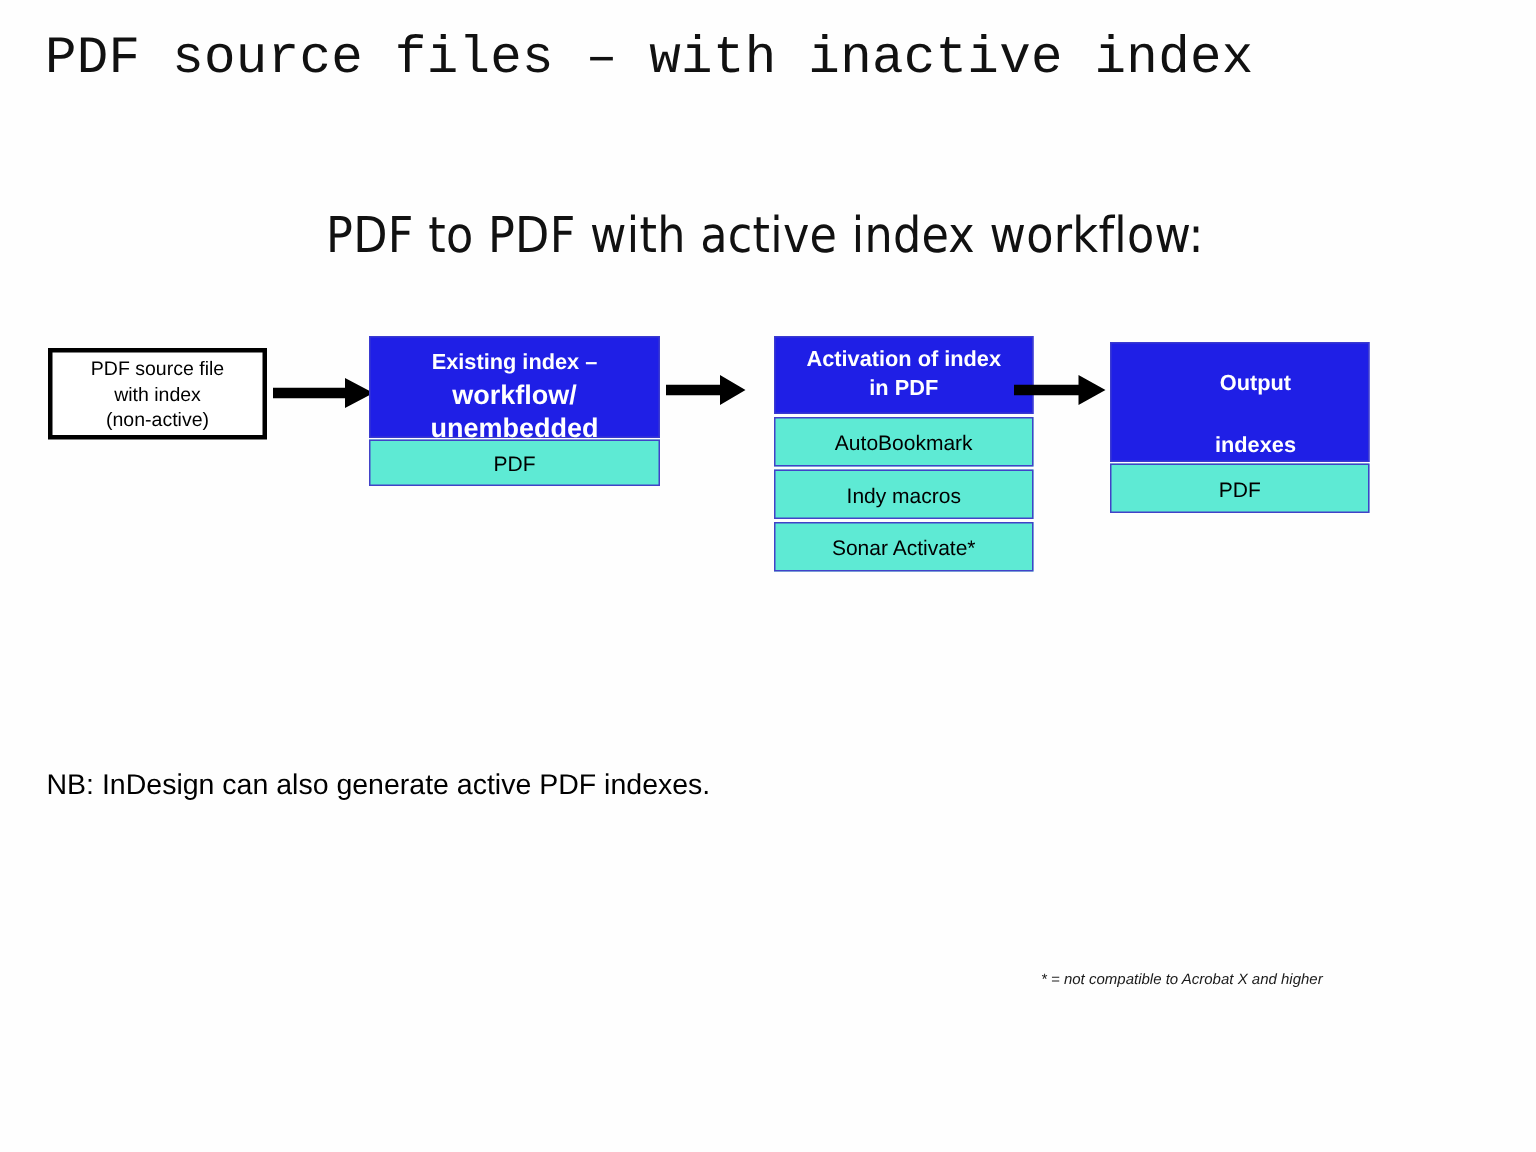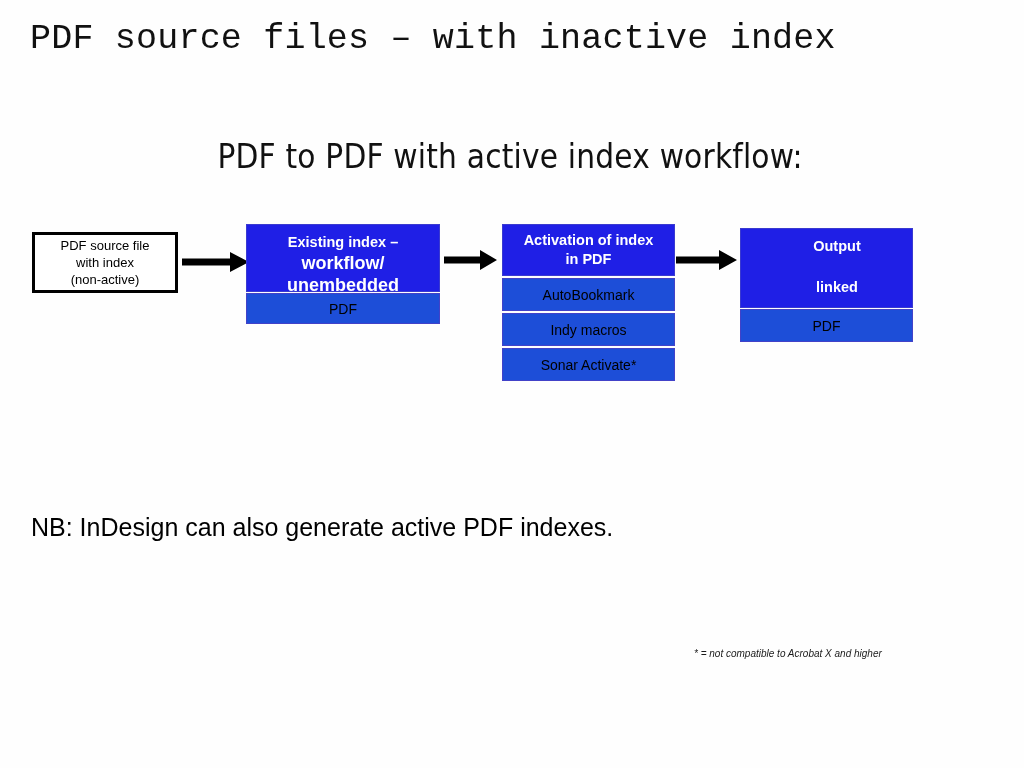--- a/index.html
+++ b/index.html
@@ -47,21 +47,21 @@
     color: #111111;
     line-height: 1.1;
     white-space: nowrap;
     text-align: center;
   }
   .nb-note {
     position: absolute;
     left: 31px;
     top: 513px;
     font-family: "Liberation Sans", sans-serif;
-    font-size: 25px;
+    font-size: 19px;
     font-weight: 400;
     color: #000000;
     white-space: nowrap;
   }
   .footnote {
     position: absolute;
     left: 694px;
     top: 648px;
     font-family: Liberation Sans, sans-serif;
     font-size: 10px;
@@ -113,49 +113,49 @@
     box-sizing: border-box;
     color: #ffffff;
     font-weight: bold;
     text-align: center;
     display: flex;
     flex-direction: column;
     align-items: center;
     justify-content: center;
   }
   .stack .cell {
-    background: #1d4ed8;
+    background: #5eead4;
     border: 1px solid #4242c8;
     box-sizing: border-box;
     color: #000000;
     font-size: 14px;
     text-align: center;
     display: flex;
     align-items: center;
     justify-content: center;
   }
 
   
   .box-existing { left: 246px; top: 224px; width: 194px; }
   .box-existing .head { height: 68px; padding-top: 12px; }
   .box-existing .head .l1 { font-size: 14.5px; line-height: 19px; }
   .box-existing .head .l2 { font-size: 18px; line-height: 22px; }
   .box-existing .cell { height: 31px; margin-top: 1px; }
 
   
-  .box-activation { left: 502px; top: 224px; width: 173px; }
+  .box-activation { left: 516px; top: 224px; width: 173px; }
   .box-activation .head { height: 52px; }
   .box-activation .head .l1 { font-size: 14.5px; line-height: 19px; }
   .box-activation .cell { height: 33px; margin-top: 2px; }
 
   
   .box-output { left: 740px; top: 228px; width: 173px; }
   .box-output .head {
     height: 80px;
-    justify-content: flex-start;
+    justify-content: flex-end;
     padding-top: 8px;
     padding-left: 21px;
   }
   .box-output .head .l1 { font-size: 14.5px; line-height: 19px; }
   .box-output .head .spacer { height: 22px; }
   .box-output .head .l2 { font-size: 14.5px; line-height: 19px; }
   .box-output .cell { height: 33px; margin-top: 1px; }
 
   
   .arrow {
@@ -218,21 +218,21 @@
     <div class="arrow arrow-3">
       <svg width="62" height="26" viewBox="0 0 62 26" aria-hidden="true">
         <path d="M0,9.5 L43,9.5 L43,3 L61,13 L43,23 L43,16.5 L0,16.5 Z" fill="#000000"></path>
       </svg>
     </div>
 
     <div class="stack box-output">
       <div class="head">
         <div class="l1">Output</div>
         <div class="spacer"></div>
-        <div class="l2">linked</div>
+        <div class="l2">indexes</div>
       </div>
       <div class="cell">PDF</div>
     </div>
 
   </div>
 
   <div class="nb-note">NB: InDesign can also generate active PDF indexes.</div>
 
   <div class="footnote">* = not compatible to Acrobat X and higher</div>
 

